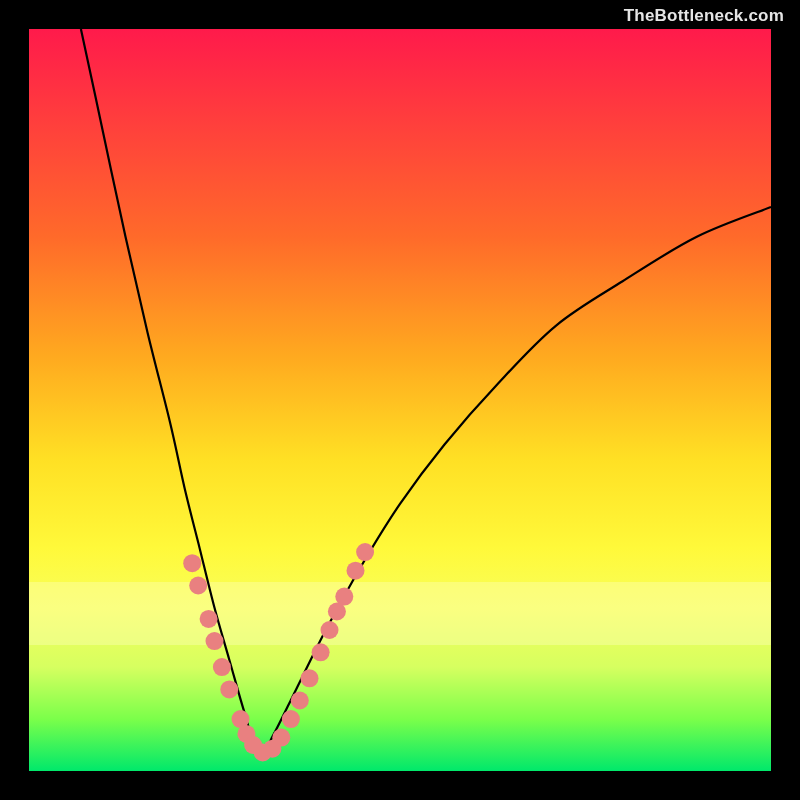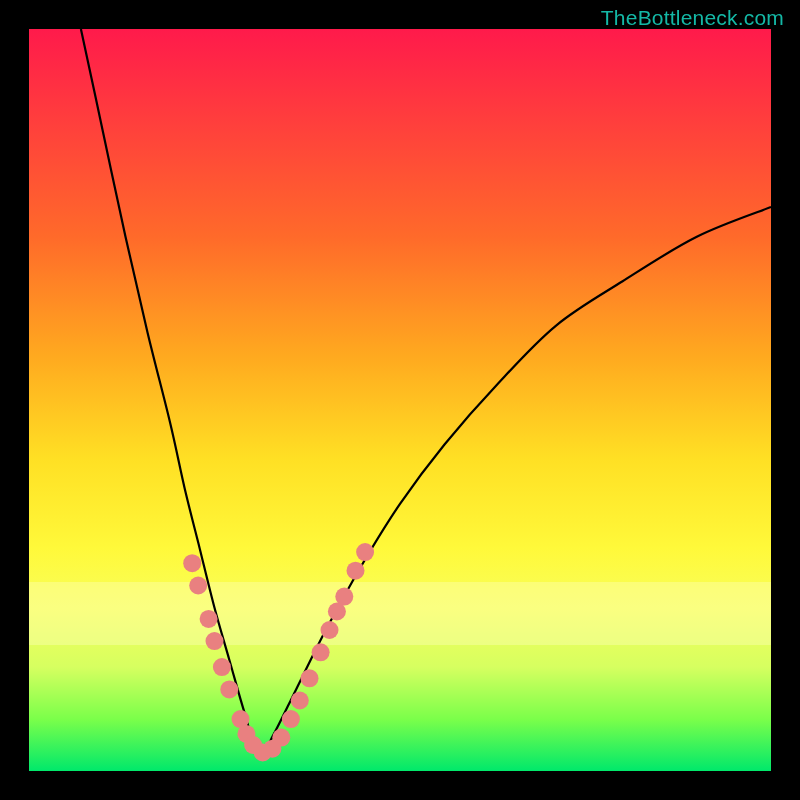--- a/index.html
+++ b/index.html
@@ -44,24 +44,24 @@
     position: absolute;
     left: 29px;
     width: 742px;
     background: rgba(255,255,200,0.35);
     pointer-events: none;
   }
   .watermark {
     position: absolute;
     top: 6px;
     right: 16px;
-    color: #14b8a6;
-    font-size: 21px;
+    color: #e5e5e5;
+    font-size: 17px;
     letter-spacing: 0.2px;
-    font-weight: 400;
+    font-weight: 700;
     user-select: none;
   }
   svg.curve {
     position: absolute;
     left: 29px;
     top: 29px;
     width: 742px;
     height: 742px;
     overflow: visible;
     pointer-events: none;

